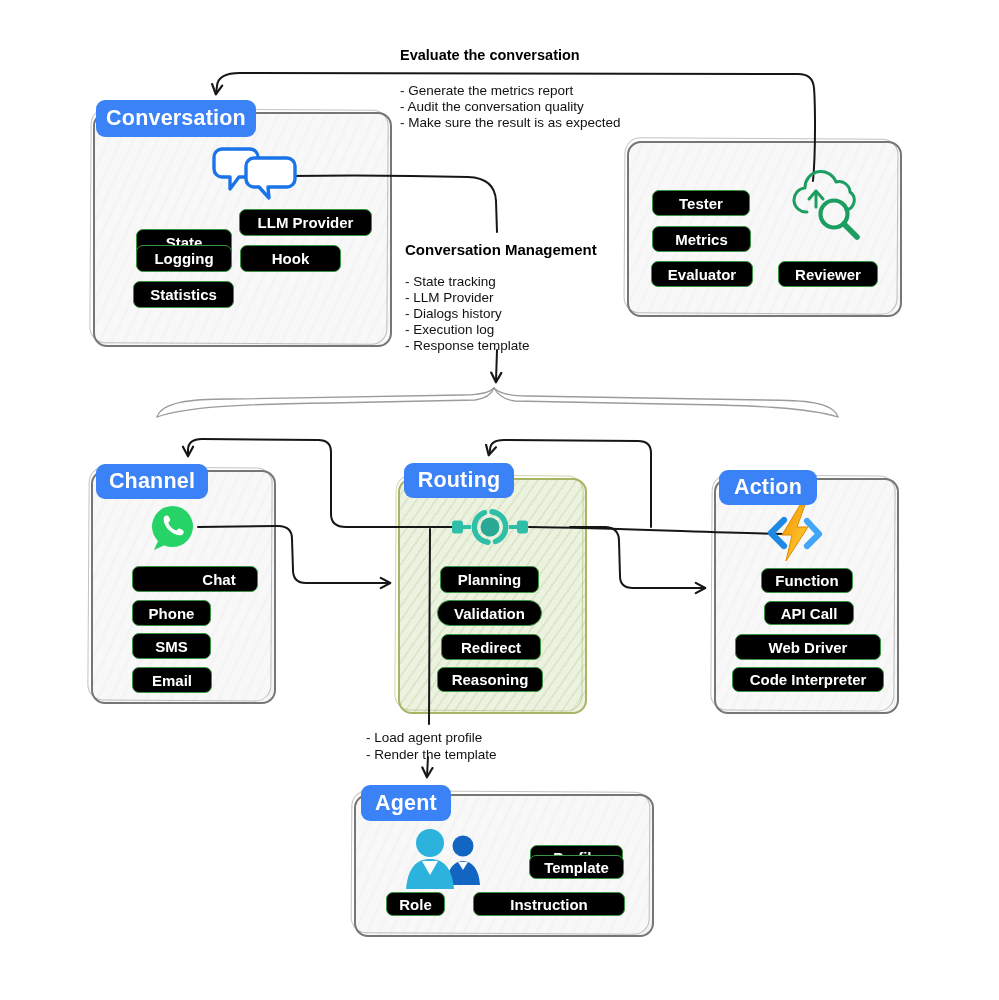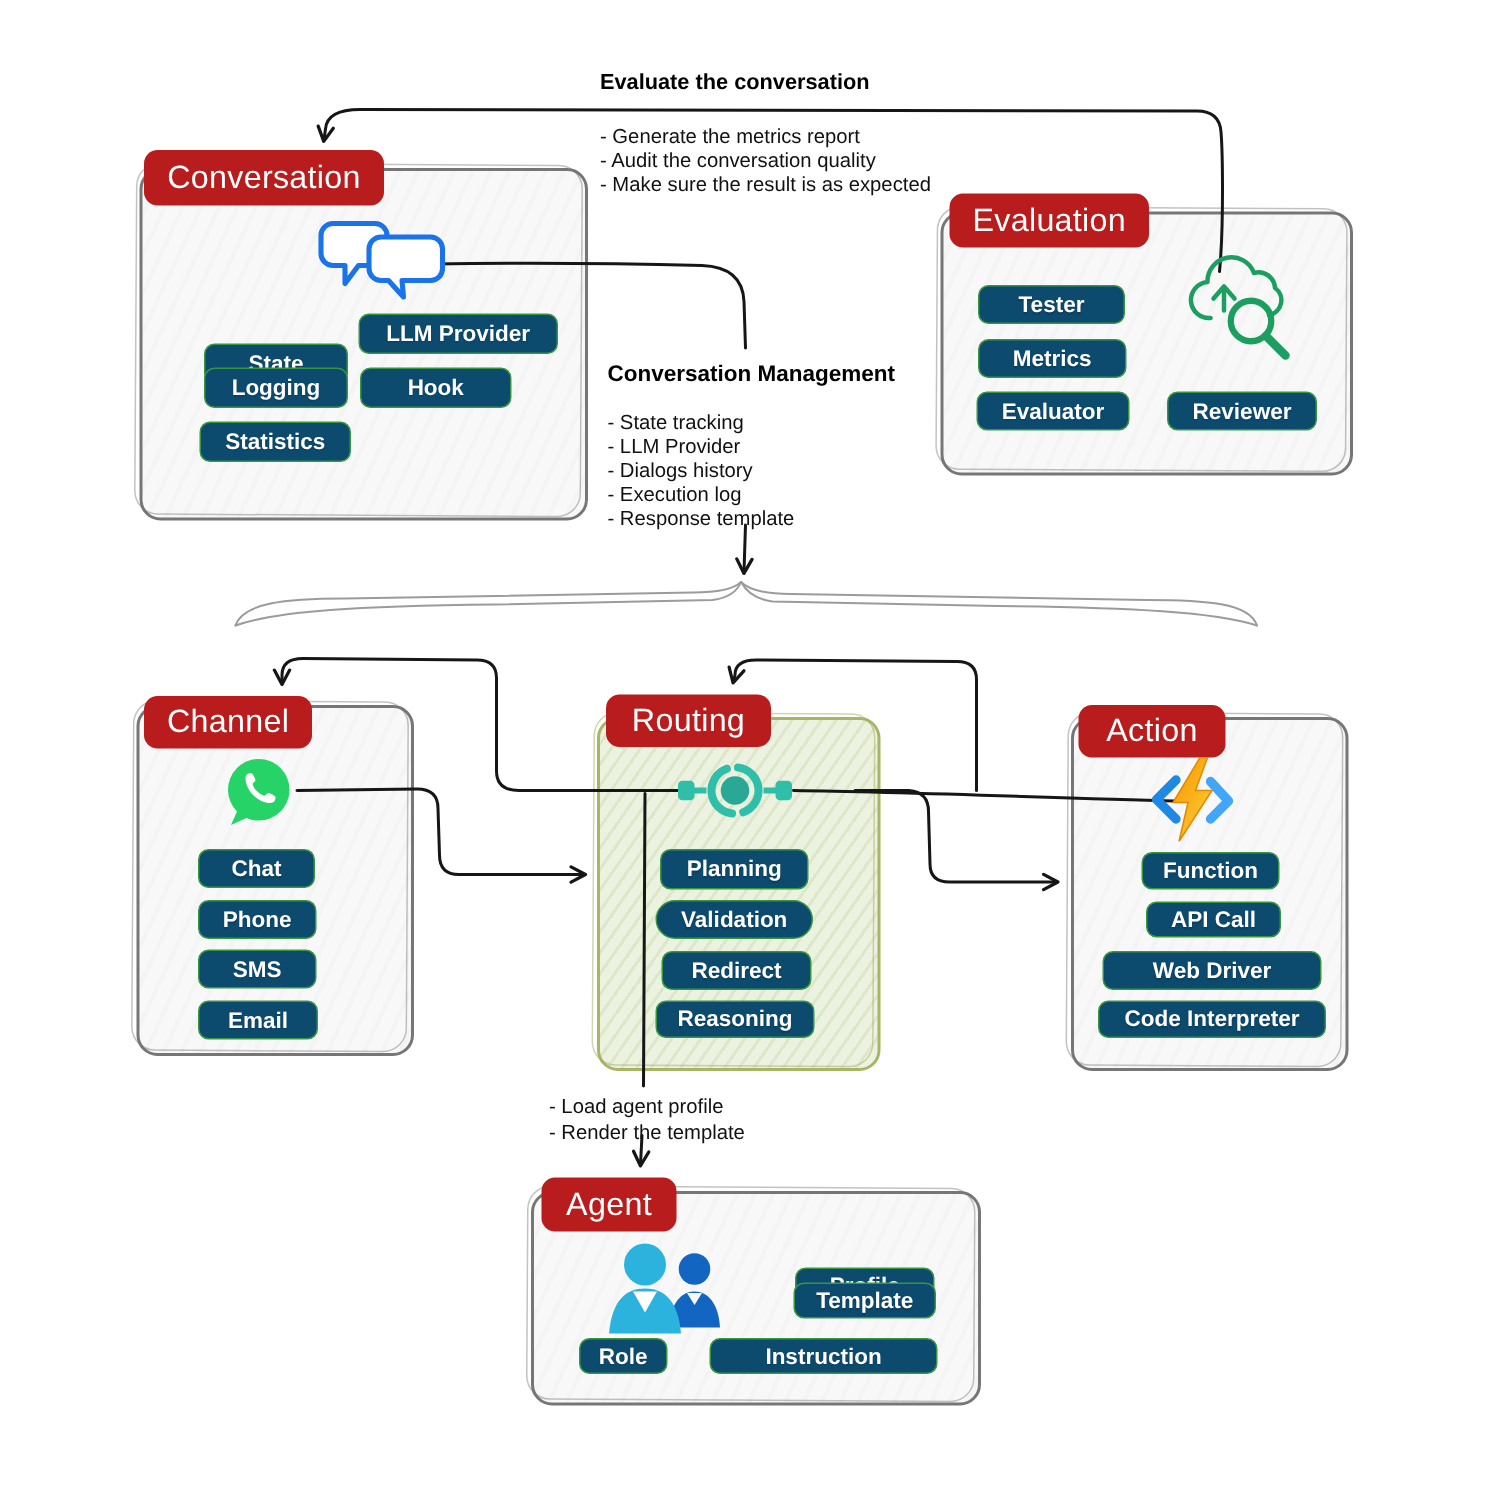--- a/index.html
+++ b/index.html
@@ -5,24 +5,24 @@
   html,body{margin:0;padding:0;background:#fff;}
   .canvas{position:relative;width:999px;height:1000px;background:#ffffff;overflow:hidden;
           font-family:"Liberation Sans",sans-serif;}
   .box{position:absolute;background:#f8f8f8;border:2px solid #767676;border-radius:14px;z-index:1;
        background-image:repeating-linear-gradient(115deg,rgba(210,210,210,.10) 0 3px,transparent 3px 11px);}
   .box::before{content:"";position:absolute;inset:-5px 2px 1px -5px;border:1px solid rgba(120,120,120,.45);
        border-radius:16px;transform:rotate(.35deg);pointer-events:none;}
   .box.routing{background:#ecf2e0;border-color:#a9b465;
        background-image:repeating-linear-gradient(125deg,rgba(168,182,112,.20) 0 2px,transparent 2px 8px);}
   .box.routing::before{border-color:rgba(160,175,100,.5);}
-  .hdr{position:absolute;background:#b91c1c;color:#fff;font-weight:normal;font-size:21.5px;
+  .hdr{position:absolute;background:#3b82f6;color:#fff;font-weight:bold;font-size:21.5px;
        border-radius:9px;display:flex;align-items:center;justify-content:center;z-index:5;
        letter-spacing:.2px;}
-  .pill{position:absolute;background:#0c4a6e;border:1px solid #389540;color:#fff;font-weight:bold;
+  .pill{position:absolute;background:#000000;border:1px solid #389540;color:#fff;font-weight:bold;
        font-size:15px;border-radius:7px;display:flex;align-items:center;justify-content:center;
        z-index:5;text-shadow:0 1px 1px rgba(0,0,0,.18);white-space:nowrap;}
   .icon{position:absolute;z-index:5;}
   .note-title{position:absolute;font-weight:bold;font-size:14.5px;color:#000;z-index:4;white-space:nowrap;}
   .note-lines{position:absolute;font-size:13.5px;color:#111;line-height:16px;z-index:4;white-space:nowrap;}
   .note-lines div{white-space:nowrap;}
   svg.wires{position:absolute;left:0;top:0;z-index:3;}
 </style>
 </head>
 <body>
@@ -87,21 +87,20 @@
     <div>- Execution log</div>
     <div>- Response template</div>
   </div>
 
   <div class="note-lines" style="left:366px;top:729px;line-height:17px;">
     <div>- Load agent profile</div>
     <div>- Render the template</div>
   </div>
 
   <div class="hdr" style="left:96px;top:100px;width:160px;height:37px;">Conversation</div>
-  <div class="hdr" style="left:633px;top:129px;width:133px;height:36px;">Evaluation</div>
   <div class="hdr" style="left:96px;top:464px;width:112px;height:35px;">Channel</div>
   <div class="hdr" style="left:404px;top:463px;width:110px;height:35px;">Routing</div>
   <div class="hdr" style="left:719px;top:470px;width:98px;height:35px;">Action</div>
   <div class="hdr" style="left:361px;top:785px;width:90px;height:36px;">Agent</div>
 
   <svg class="icon" style="left:210px;top:146px;" width="92" height="56" viewBox="0 0 92 56">
     <path d="M12 3 h28 a8 8 0 0 1 8 8 v12 a8 8 0 0 1 -8 8 h-11 l-9 12 v-12 h-8 a8 8 0 0 1 -8 -8 v-12 a8 8 0 0 1 8 -8 z" fill="#fff" stroke="#1a73e8" stroke-width="3.4" stroke-linejoin="round"></path>
     <path d="M44 12 h33 a8 8 0 0 1 8 8 v13 a8 8 0 0 1 -8 8 h-19 l1 11 l-10 -11 h-5 a8 8 0 0 1 -8 -8 v-13 a8 8 0 0 1 8 -8 z" fill="#fff" stroke="#1a73e8" stroke-width="3.4" stroke-linejoin="round"></path>
   </svg>
 
@@ -158,21 +157,21 @@
   <div class="pill" style="left:239px;top:209px;width:131px;height:25px;">LLM Provider</div>
   <div class="pill" style="left:136px;top:245px;width:94px;height:25px;">Logging</div>
   <div class="pill" style="left:240px;top:245px;width:99px;height:25px;">Hook</div>
   <div class="pill" style="left:133px;top:281px;width:99px;height:25px;">Statistics</div>
 
   <div class="pill" style="left:652px;top:190px;width:96px;height:24px;">Tester</div>
   <div class="pill" style="left:652px;top:226px;width:97px;height:24px;">Metrics</div>
   <div class="pill" style="left:651px;top:261px;width:100px;height:24px;">Evaluator</div>
   <div class="pill" style="left:778px;top:261px;width:98px;height:24px;">Reviewer</div>
 
-  <div class="pill" style="left:132px;top:566px;width:76px;height:24px;">Chat</div>
+  <div class="pill" style="left:132px;top:566px;width:76px;height:24px;padding-left:48px;">Chat</div>
   <div class="pill" style="left:132px;top:600px;width:77px;height:24px;">Phone</div>
   <div class="pill" style="left:132px;top:633px;width:77px;height:24px;">SMS</div>
   <div class="pill" style="left:132px;top:667px;width:78px;height:24px;">Email</div>
 
   <div class="pill" style="left:440px;top:566px;width:97px;height:25px;">Planning</div>
   <div class="pill" style="left:437px;top:600px;width:103px;height:24px;border-radius:13px;">Validation</div>
   <div class="pill" style="left:441px;top:634px;width:98px;height:24px;">Redirect</div>
   <div class="pill" style="left:437px;top:667px;width:104px;height:23px;">Reasoning</div>
 
   <div class="pill" style="left:761px;top:568px;width:90px;height:23px;">Function</div>

